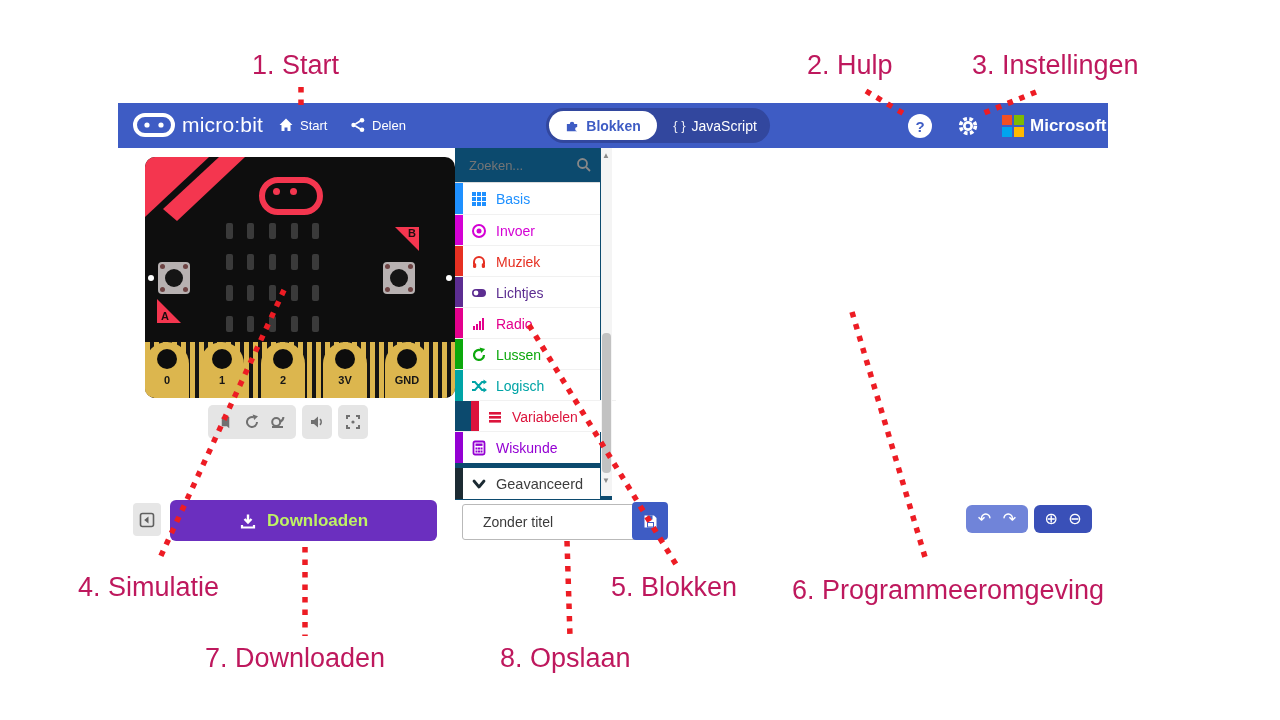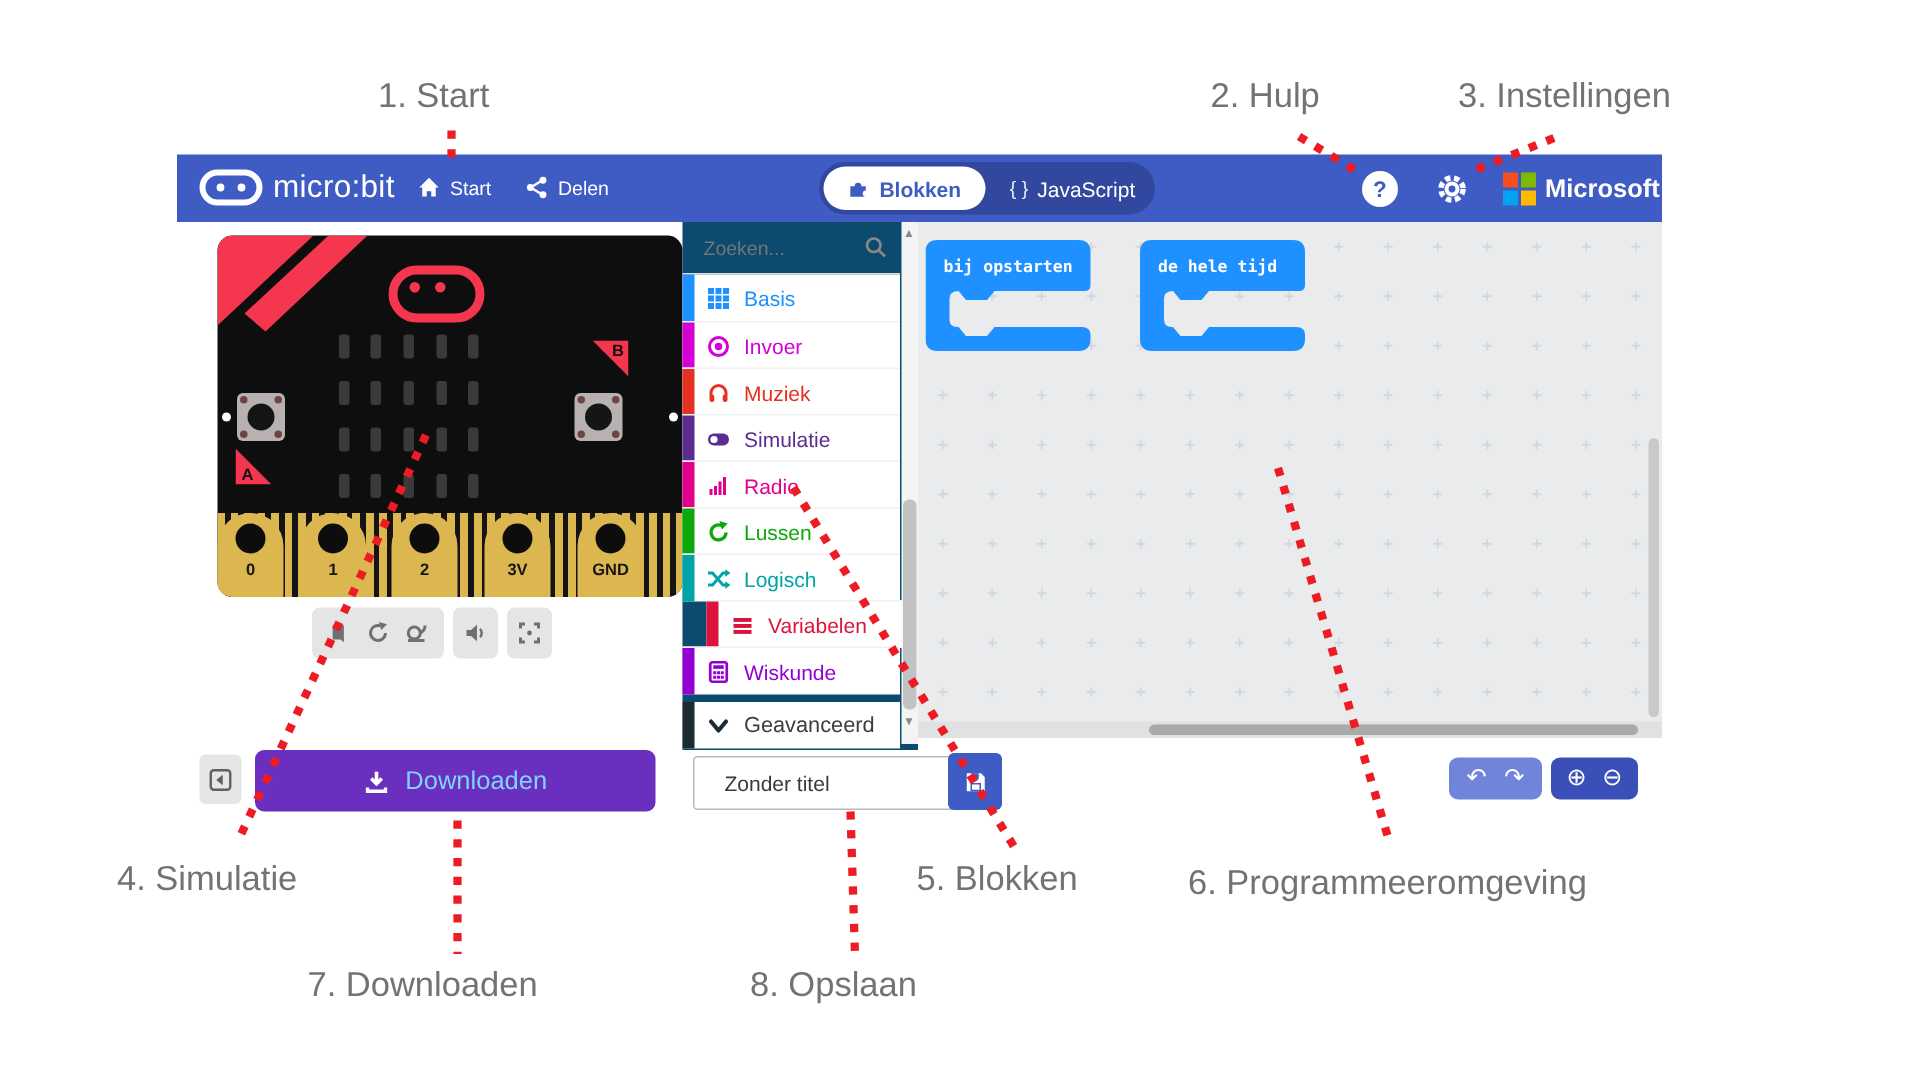--- a/index.html
+++ b/index.html
@@ -1,20 +1,20 @@
 <!DOCTYPE html>
 <html><head>
 <meta charset="utf-8">
 <style>
   html,body{margin:0;padding:0;background:#fff;}
   .slide{position:relative;width:1280px;height:720px;background:#fff;overflow:hidden;
          font-family:"Liberation Sans",sans-serif;}
   .abs{position:absolute;}
   
-  .ann{position:absolute;font-size:23px;color:#737373;white-space:nowrap;}
+  .ann{position:absolute;font-size:27px;color:#be185d;white-space:nowrap;}
   
   .app{position:absolute;left:118px;top:103px;width:990px;height:442px;background:#fff;}
   .hdr{position:absolute;left:0;top:0;width:990px;height:45px;background:#3e5cc4;}
   .hdr-item{position:absolute;display:flex;align-items:center;gap:6px;color:#fff;font-size:13px;cursor:pointer;}
   .logo-text{color:#fff;font-size:21px;font-weight:normal;letter-spacing:.2px;}
   .tabgroup{position:absolute;left:428px;top:5px;width:224px;height:35px;background:#32479e;border-radius:18px;display:flex;align-items:center;}
   .tab-blocks{position:absolute;left:3px;top:3px;width:108px;height:29px;background:#fff;border-radius:15px;
               display:flex;align-items:center;justify-content:center;gap:6px;color:#3e5cc4;font-size:14px;font-weight:bold;}
   .tab-js{position:absolute;left:118px;top:0;width:102px;height:35px;display:flex;align-items:center;justify-content:center;gap:6px;color:#fff;font-size:14px;}
   .help-circle{position:absolute;left:790px;top:11px;width:24px;height:24px;border-radius:50%;background:#fff;
@@ -53,21 +53,21 @@
   .tbx-thumb{position:absolute;left:1px;top:185px;width:9px;height:140px;background:#c2c2c2;border-radius:4px;}
   .sarrow{position:absolute;font-size:8px;color:#8a8a8a;left:1px;}
   
   .ws{position:absolute;left:494px;top:45px;width:496px;height:344px;background:#e9ebec;overflow:hidden;}
   .hscroll-track{position:absolute;left:0;top:333px;width:496px;height:11px;background:#dfe1e2;}
   .hscroll{position:absolute;left:154px;top:335px;width:326px;height:7px;background:#a9a9a9;border-radius:4px;}
   .vscroll{position:absolute;left:487px;top:144px;width:7px;height:186px;background:#c9c9c9;border-radius:4px;}
   .blocktext{font-family:"DejaVu Sans Mono","Liberation Mono",monospace;font-weight:bold;font-size:11px;fill:#fff;}
   
   .dl-btn{position:absolute;left:52px;top:397px;width:267px;height:41px;background:#6b2fbf;border-radius:6px;
-          display:flex;align-items:center;justify-content:center;gap:10px;color:#7dd3fc;font-size:17px;font-weight:normal;cursor:pointer;}
+          display:flex;align-items:center;justify-content:center;gap:10px;color:#bef264;font-size:17px;font-weight:bold;cursor:pointer;}
   .collapse-btn{position:absolute;left:15px;top:400px;width:28px;height:33px;background:#e6e6e6;border-radius:4px;
           display:flex;align-items:center;justify-content:center;cursor:pointer;}
   .name-input{position:absolute;left:344px;top:401px;width:158px;height:32px;border:1px solid #b9b9b9;border-radius:3px;
           padding-left:20px;font-size:14px;color:#3a3a3a;font-family:"Liberation Sans",sans-serif;outline:none;}
   .save-btn{position:absolute;left:514px;top:399px;width:36px;height:38px;background:#3e5cc4;border-radius:4px;
           display:flex;align-items:center;justify-content:center;cursor:pointer;}
   .pill{position:absolute;top:402px;height:28px;border-radius:6px;display:flex;align-items:center;justify-content:space-evenly;color:#fff;cursor:pointer;}
   .pill span{font-size:16px;line-height:1;}
   .undo-pill{left:848px;width:62px;background:#7084d9;}
   .zoom-pill{left:916px;width:58px;background:#3a50b8;}
@@ -321,21 +321,21 @@
         <span class="clabel">Muziek</span>
       </div>
       <div class="cat-row c3" style="top:128px;">
         <span class="bar"></span>
         <span class="cicon">
           <svg width="16" height="16" viewBox="0 0 16 16">
             <rect x="1" y="4" width="14" height="8" rx="4" fill="currentColor"></rect>
             <circle cx="5" cy="8" r="2.4" fill="#fff"></circle>
           </svg>
           </span>
-        <span class="clabel">Simulatie</span>
+        <span class="clabel">Lichtjes</span>
       </div>
       <div class="cat-row c4" style="top:159px;">
         <span class="bar"></span>
         <span class="cicon">
           <svg width="16" height="16" viewBox="0 0 16 16" fill="currentColor">
             <rect x="2" y="10" width="2" height="4"></rect>
               <rect x="5" y="8" width="2" height="6"></rect>
             <rect x="8" y="5" width="2" height="9"></rect>
               <rect x="11" y="2" width="2" height="12"></rect>
           </svg>
@@ -411,43 +411,20 @@
     <input class="name-input" value="Zonder titel" style="">
     <div class="save-btn">
       <svg width="17" height="17" viewBox="0 0 17 17">
         <path d="M2.5,2.5 h9.5 l2.5,2.5 v9.5 h-12 z" fill="#fff"></path>
         <rect x="5.5" y="2.5" width="5" height="4" fill="#3e5cc4"></rect>
         <rect x="5" y="9" width="7" height="5.5" fill="#3e5cc4"></rect>
         <rect x="6" y="10" width="5" height="3.5" fill="#fff"></rect>
       </svg>
     </div>
 
-    <div class="ws">
-      <svg width="496" height="344" style="position:absolute;left:0;top:0;">
-        <defs>
-          <pattern id="gp" width="33" height="33" patternUnits="userSpaceOnUse">
-            <path d="M16.5 13.5 v6 M13.5 16.5 h6" stroke="#d3d7d9" stroke-width="1.2" fill="none"></path>
-          </pattern>
-        </defs>
-        <rect width="496" height="344" fill="url(#gp)"></rect>
-      </svg>
-
-      <svg class="abs" style="left:5px;top:12px;" width="112" height="76" viewBox="0 0 112 76">
-        <path d="M8 0 H102 Q110 0 110 8 V30 Q110 34 106 34 H46 L41 40 H27 L22 34 Q16 34 16 39 V53 Q16 58 21 58 H22 L27 64 H41 L46 58 H104 Q110 58 110 63 V66 Q110 74 102 74 H8 Q0 74 0 66 V8 Q0 0 8 0 Z" fill="#1e90ff"></path>
-        <text class="blocktext" x="12" y="21">bij opstarten</text>
-      </svg>
-      <svg class="abs" style="left:148px;top:12px;" width="112" height="76" viewBox="0 0 112 76">
-        <path d="M8 0 H102 Q110 0 110 8 V30 Q110 34 106 34 H46 L41 40 H27 L22 34 Q16 34 16 39 V53 Q16 58 21 58 H22 L27 64 H41 L46 58 H104 Q110 58 110 63 V66 Q110 74 102 74 H8 Q0 74 0 66 V8 Q0 0 8 0 Z" fill="#1e90ff"></path>
-        <text class="blocktext" x="12" y="21">de hele tijd</text>
-      </svg>
-
-      <div class="hscroll-track"></div>
-      <div class="hscroll"></div>
-      <div class="vscroll"></div>
-    </div>
 
     <div class="pill undo-pill">
       <span>↶</span>
       <span>↷</span>
     </div>
     <div class="pill zoom-pill">
       <span>⊕</span>
       <span>⊖</span>
     </div>
   </div>

